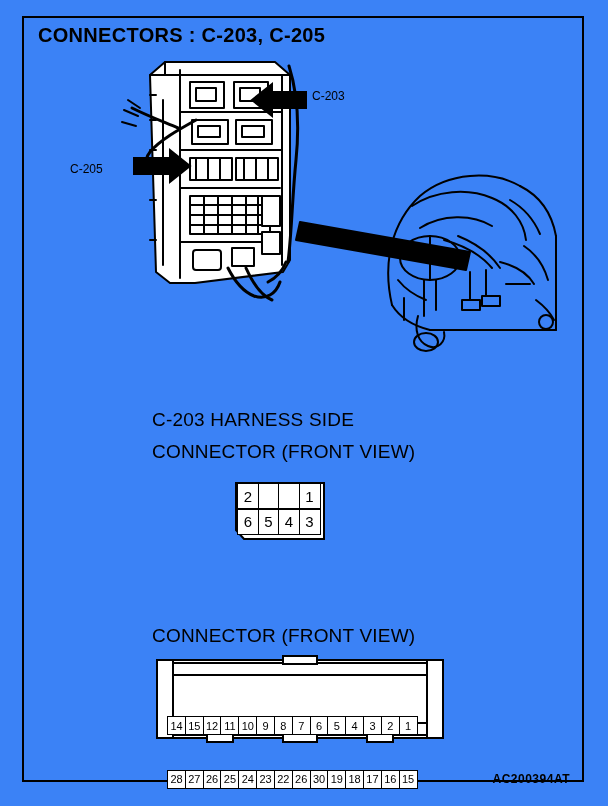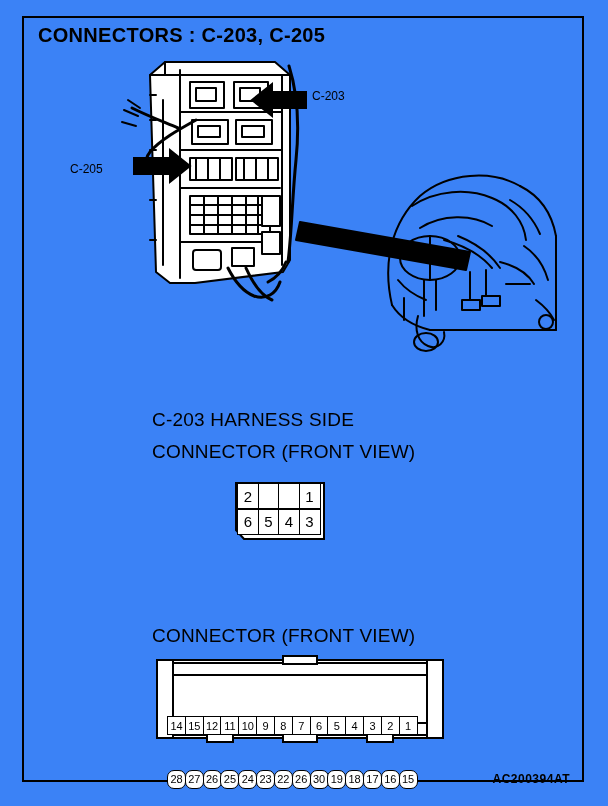--- a/index.html
+++ b/index.html
@@ -126,21 +126,21 @@
     border: 1.2px solid #000;
     box-sizing: border-box;
     margin-left: -1.2px;
     font-size: 11px;
     display: flex;
     align-items: center;
     justify-content: center;
     background: #fff;
     color: #000;
   }
-  #conn205 .gridrow + .gridrow .cell { margin-top: -1.2px; border-radius: 7px; }
+  #conn205 .gridrow + .gridrow .cell { margin-top: -1.2px; }
   #conn205 .cell:first-child { margin-left: 0; }
 
   svg { display: block; }
   .artwork {
     position: absolute;
     left: 0; top: 0;
     width: 608px;
     height: 806px;
     pointer-events: none;
   }

